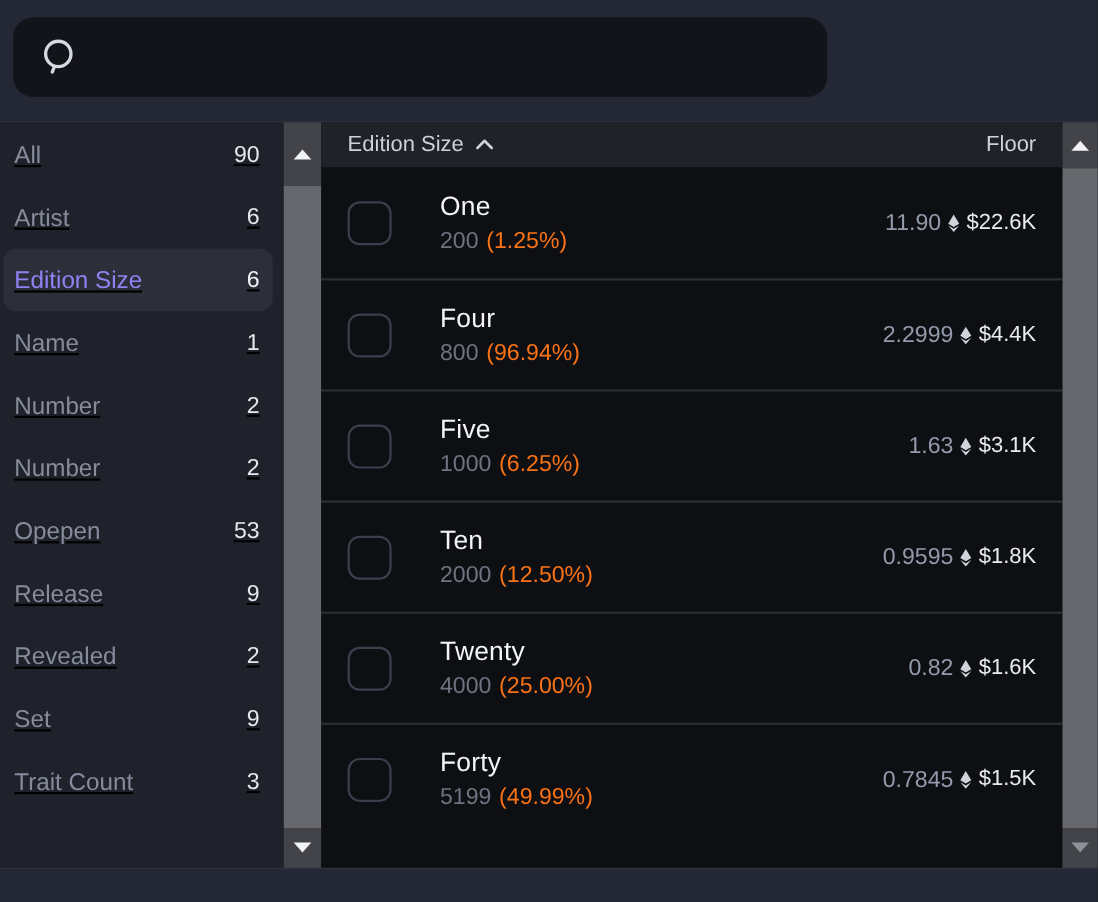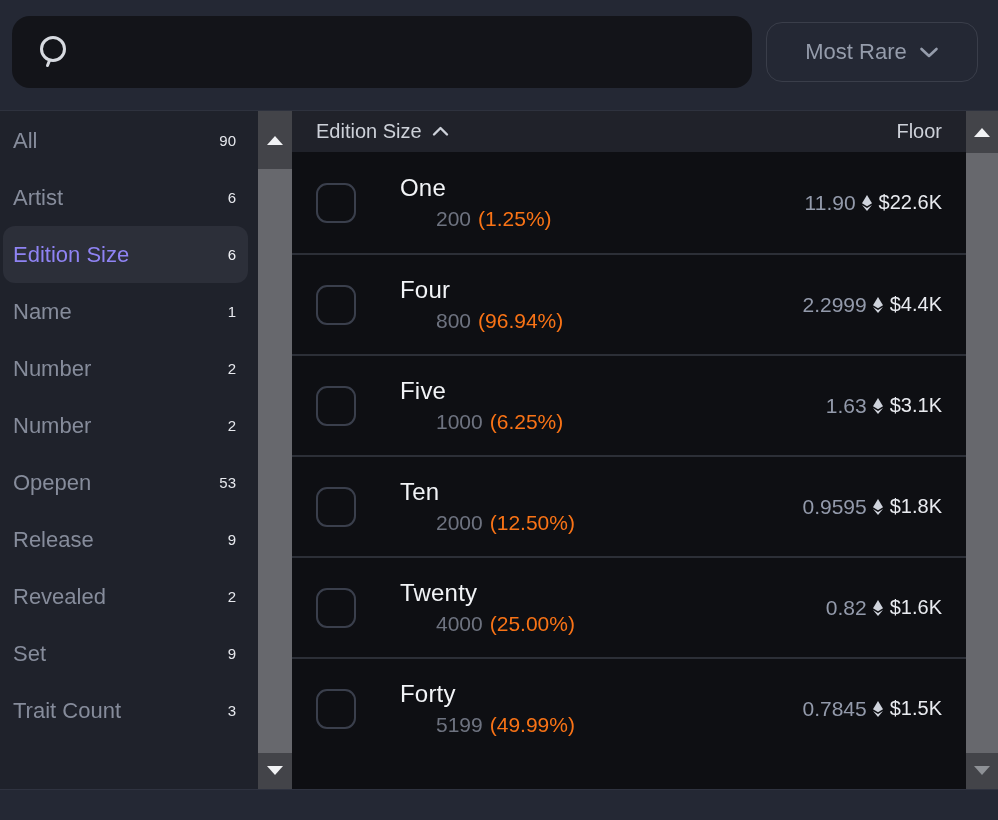--- a/index.html
+++ b/index.html
@@ -35,24 +35,24 @@
   .content { flex:1 1 auto; display:flex; height:647px; }
 
   .sidebar {
     width:258px; flex:0 0 258px; background:#1f222b;
     display:flex; flex-direction:column; padding-top:1px;
   }
   .side-item {
     height:57px; flex:0 0 57px;
     margin:0 10px 0 3px; padding:0 12px 0 10px;
     display:flex; align-items:center; justify-content:space-between;
-    cursor:pointer; border-radius:12px;
+    cursor:pointer; border-radius:12px;text-decoration:underline;
   }
   .side-item .lbl { color:#868c9b; font-size:22px; }
-  .side-item .cnt { color:#e6e8ed; font-size:15px; font-weight:500; }
+  .side-item .cnt { color:#e6e8ed; font-size:21px; font-weight:500; }
   .side-item.selected { background:#2c2f39; }
   .side-item.selected .lbl { color:#8f83f3; }
   .side-item.selected .cnt { color:#f2f3f7; }
 
   
   .vscroll { flex:0 0 auto; display:flex; flex-direction:column; background:#26272c; }
   .vscroll.left  { width:34px; }
   .vscroll.right { width:32px; }
   .sb-btn { background:#434449; display:flex; align-items:center; justify-content:center; cursor:pointer; }
   .vscroll.left  .sb-btn.top    { height:58px; }
@@ -80,21 +80,21 @@
     display:flex; align-items:center; padding:0 24px; cursor:pointer;gap:24px;
   }
   .trow + .trow { border-top:2px solid #2c2f37; }
   .cbox {
     width:40px; height:40px; flex:0 0 40px;
     border:2.5px solid #3a3f4c; border-radius:11px;
     margin-right:20px; background:transparent; cursor:pointer;
   }
   .tinfo { display:flex; flex-direction:column; gap:5px; }
   .tname { color:#f2f4f7; font-size:24px; font-weight:500; letter-spacing:.2px; }
-  .tsub  { font-size:21px; display:flex; gap:7px;margin-left:36px; }
+  .tsub  { font-size:21px; display:flex; gap:7px; }
   .tcount { color:#6e7380; }
   .tpct   { color:#f97316; }
   .tfloor { margin-left:auto; display:flex; align-items:center; gap:6px; }
   .teth   { display:flex; align-items:center; gap:5px; color:#939aab; font-size:21px; }
   .tusd   { color:#e9ebf0; font-size:20px; font-weight:500; }
 
   
   .footer { flex:1 1 auto; background:#242834; border-top:1px solid #2f3340; }
 </style>
 </head>
@@ -102,26 +102,20 @@
 
 <div class="app">
 
   <div class="topbar">
     <div class="search-box">
       <svg width="42" height="42" viewBox="0 0 42 42">
         <circle cx="21" cy="18" r="11.5" fill="none" stroke="#d7dae0" stroke-width="3"></circle>
         <line x1="17.5" y1="29.5" x2="15.5" y2="34.5" stroke="#d7dae0" stroke-width="3" stroke-linecap="round"></line>
       </svg>
     </div>
-    <button class="sort-btn">
-      <span>Most Rare</span>
-      <svg width="20" height="13" viewBox="0 0 20 13">
-        <polyline points="2.5,3 10,10 17.5,3" fill="none" stroke="#959cab" stroke-width="2.6" stroke-linecap="round" stroke-linejoin="round"></polyline>
-      </svg>
-    </button>
   </div>
 
   <div class="content">
 
     <div class="sidebar">
       <div class="side-item">
         <span class="lbl">All</span>
         <span class="cnt">90</span>
       </div>
       <div class="side-item">

